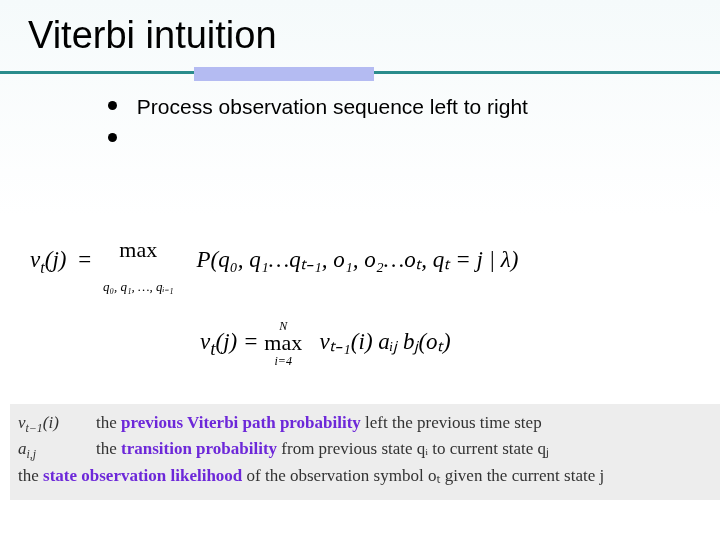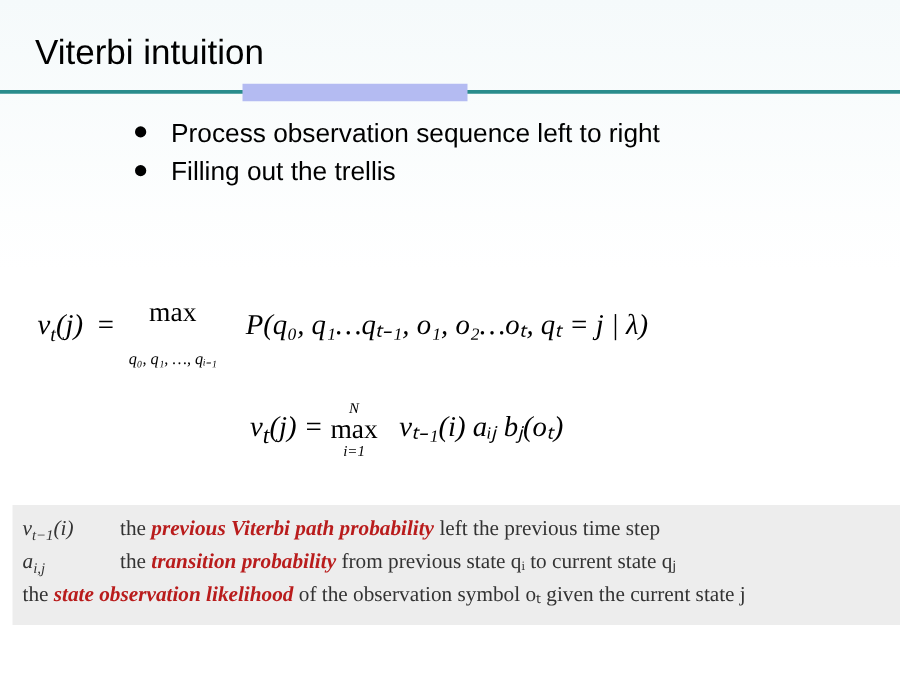--- a/index.html
+++ b/index.html
@@ -5,22 +5,22 @@
   * { margin: 0; padding: 0; box-sizing: border-box; }
   body {
     width: 720px;
     height: 540px;
     font-family: Arial, Helvetica, sans-serif;
     background: linear-gradient(to bottom, #f5fafb 0%, #ffffff 40%);
     position: relative;
     overflow: hidden;
   }
   .title {
-    font-size: 28px;
-    padding: 26px 0 0 28px;
+    font-size: 38px;
+    padding: 14px 0 0 28px;
     color: #000;
     font-weight: 400;
   }
   .rule-line {
     height: 3px;
     background: #2a8c8c;
     margin-top: 14px;
   }
   .lavender-bar {
     position: absolute;
@@ -113,38 +113,37 @@
     margin-bottom: 2px;
   }
   .defsym {
     width: 78px;
     flex-shrink: 0;
     font-style: italic;
     font-size: 17px;
   }
   .defsym sub { font-size: 0.7em; }
   .deftxt { flex: 1; }
-  .deftxt b { font-weight: bold; color: #b91c1c; font-style: italic; }
+  .deftxt b { font-weight: bold; color: #6d28d9; }
 </style>
 </head>
 <body>
 
 <div class="title">Viterbi intuition</div>
 <div class="lavender-bar"></div>
 <div class="rule-line"></div>
 
 <div class="content">
   <ul class="bullets">
     <li>
       <span class="bullet-dot"></span>
       <span class="bullet-text">Process observation sequence left to right</span>
     </li>
     <li>
       <span class="bullet-dot"></span>
-      <span class="bullet-text">Filling out the trellis</span>
     </li>
   </ul>
 </div>
 
 <div class="formula1">
   <span>
     <span>v</span><sub>t</sub>(<span>j</span>)
   </span>
   <span class="eq">=</span>
   <span class="maxstack">
@@ -156,21 +155,21 @@
 </div>
 
 <div class="formula2">
   <span>
     <span>v</span><sub>t</sub>(<span>j</span>)
   </span>
   <span class="eq">=</span>
   <span class="maxstack2">
     <span class="N">N</span>
     <span class="op">max</span>
-    <span class="sub">i=1</span>
+    <span class="sub">i=4</span>
   </span>
   &nbsp;
   <span>vₜ₋₁(i) aᵢⱼ bⱼ(oₜ)</span>
 </div>
 
 <div class="defs">
   <div class="defrow">
     <div class="defsym">v<sub>t−1</sub>(i)</div>
     <div class="deftxt">
       <span>the </span><b>previous Viterbi path probability</b><span> left the previous time step</span>

